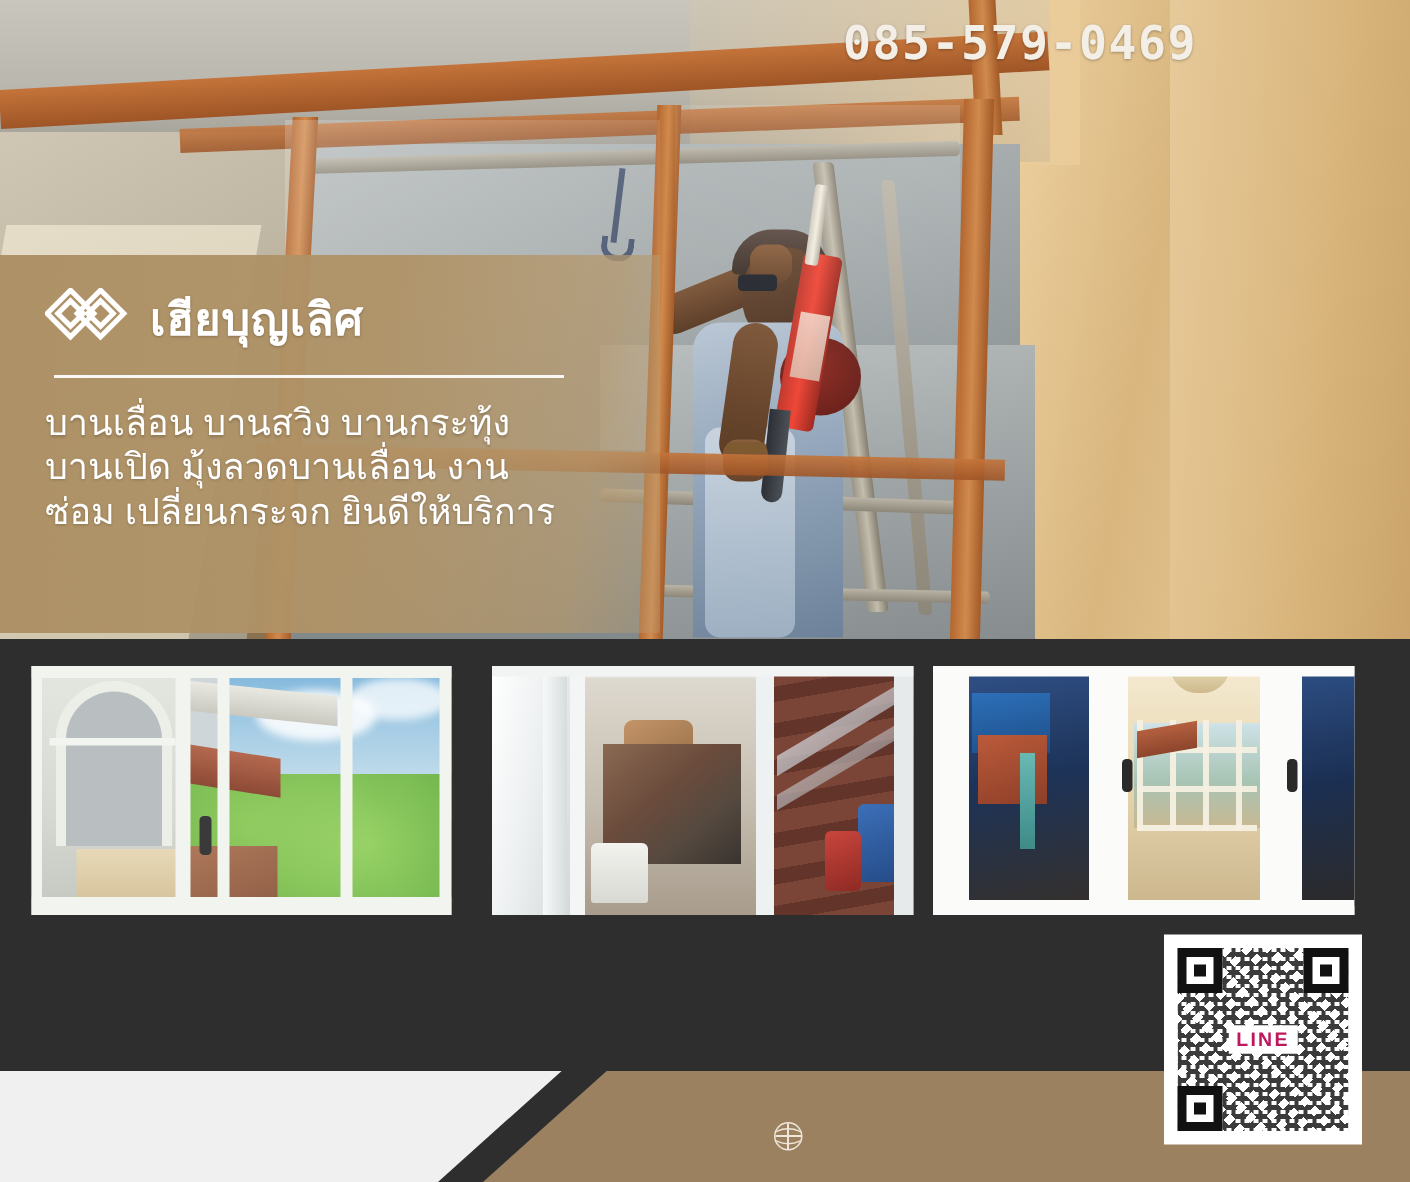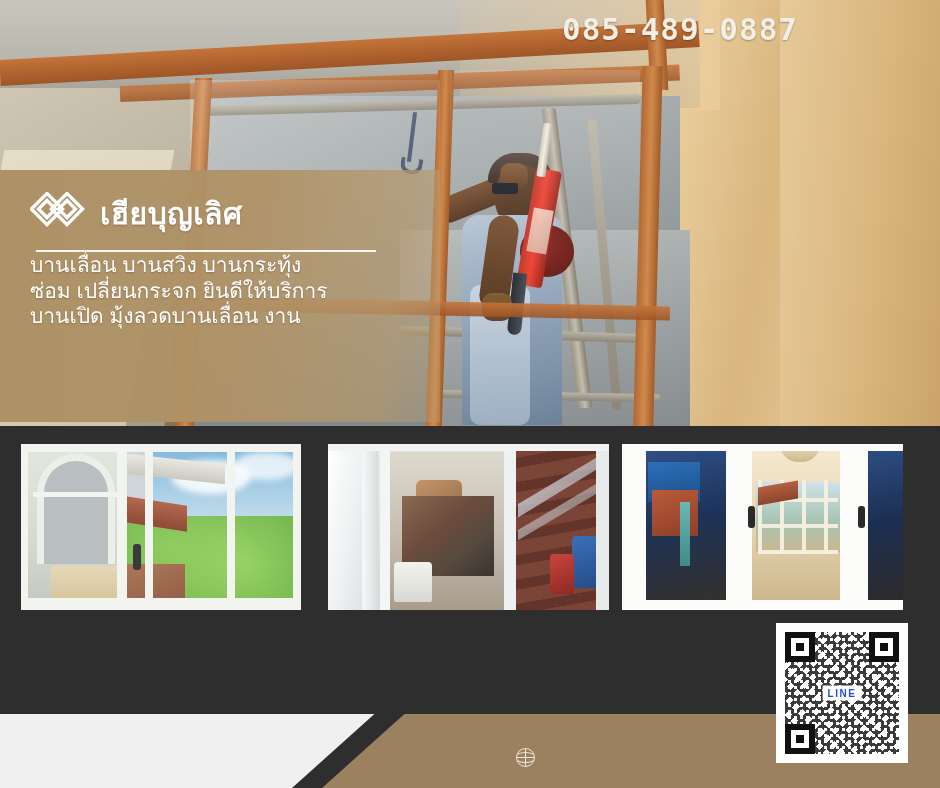--- a/index.html
+++ b/index.html
@@ -134,21 +134,21 @@
   .brand-name {
     color:#ffffff; font-size:30px; font-weight:bold; letter-spacing:.5px;
     text-shadow:0 1px 2px rgba(0,0,0,.25); line-height:1;
   }
   .rule { width:340px; height:2px; background:rgba(255,255,255,.92); margin:10px 0 0 6px; }
   .headline {
     margin-top:14px; color:#ffffff; font-size:34px; font-weight:bold; font-style:italic;
     letter-spacing:-.5px; line-height:1; text-shadow:0 2px 3px rgba(0,0,0,.22);
   }
   .subline {
-    margin-top:0; color:#ffffff; font-size:21px; line-height:1.22;
+    margin-top:16px; color:#ffffff; font-size:24px; line-height:1.22;
     text-shadow:0 1px 2px rgba(0,0,0,.22);
   }
 
   
   .dark-sec { position:absolute; left:0; top:426px; width:940px; height:285px; background:#2e2e2e; }
   .thumbs { position:absolute; left:0; top:18px; width:940px; height:166px; }
   .thumb { position:absolute; top:0; height:166px; overflow:hidden; background:#cfd6da; }
   .t1 { left:21px; width:280px; }
   .t2 { left:328px; width:281px; }
   .t3 { left:622px; width:281px; }
@@ -310,22 +310,22 @@
     -webkit-mask-image:repeating-linear-gradient(135deg,#000 0 4px,transparent 4px 9px),
                repeating-linear-gradient(45deg,#000 0 5px,transparent 5px 11px);
   }
   .finder { position:absolute; width:30px; height:30px; border:6px solid #111; background:#fff; }
   .finder:after { content:""; position:absolute; left:5px; top:5px; width:8px; height:8px; background:#111; }
   .fa { left:0; top:0; }
   .fb { right:0; top:0; }
   .fc { left:0; bottom:0; }
   .qr-label {
     position:absolute; left:50%; top:50%; transform:translate(-50%,-50%);
-    background:#fff; padding:2px 5px; font-size:10px; font-weight:bold;
-    letter-spacing:1.5px; color:#1d4ed8;
+    background:#fff; padding:2px 5px; font-size:13px; font-weight:bold;
+    letter-spacing:1.5px; color:#be185d;
   }
 </style>
 </head>
 <body>
 
 <div class="poster">
 
   <div class="hero">
     <div class="hero-photo">
       <div class="hp-wall-right"></div>
@@ -385,22 +385,22 @@
               <rect x="26" y="6" width="22" height="22" transform="rotate(45 37 17)"></rect>
               <rect x="31" y="11" width="12" height="12" transform="rotate(45 37 17)"></rect>
             </g>
           </svg>
         </span>
         <span class="brand-name">เฮียบุญเลิศ</span>
       </div>
       <div class="rule"></div>
       <div class="subline">
         <div>บานเลื่อน บานสวิง บานกระทุ้ง</div>
+        <div>บานเปิด มุ้งลวดบานเลื่อน  งาน</div>
         <div>ซ่อม เปลี่ยนกระจก ยินดีให้บริการ</div>
-        <div>บานเปิด มุ้งลวดบานเลื่อน  งาน</div>
       </div>
     </div>
   </div>
 
   <div class="dark-sec">
 
     <div class="thumbs">
 
       <div class="thumb t1">
         <div class="sky"></div>
@@ -470,21 +470,21 @@
 
   </div>
 
   <div class="footer">
     <div class="footer-tan"></div>
     <div class="footer-dark"></div>
     <div class="footer-dark2"></div>
   </div>
 
   <div class="contact">
-    <div class="contact-phone">085-489-0887</div>
+    <div class="contact-phone">085-579-0469</div>
   </div>
   <span class="globe-icon"></span>
 
   <div class="qr-card">
     <div class="qr">
       <div class="qr-noise"></div>
       <span class="finder fa"></span>
       <span class="finder fb"></span>
       <span class="finder fc"></span>
       <span class="qr-label">LINE</span>

